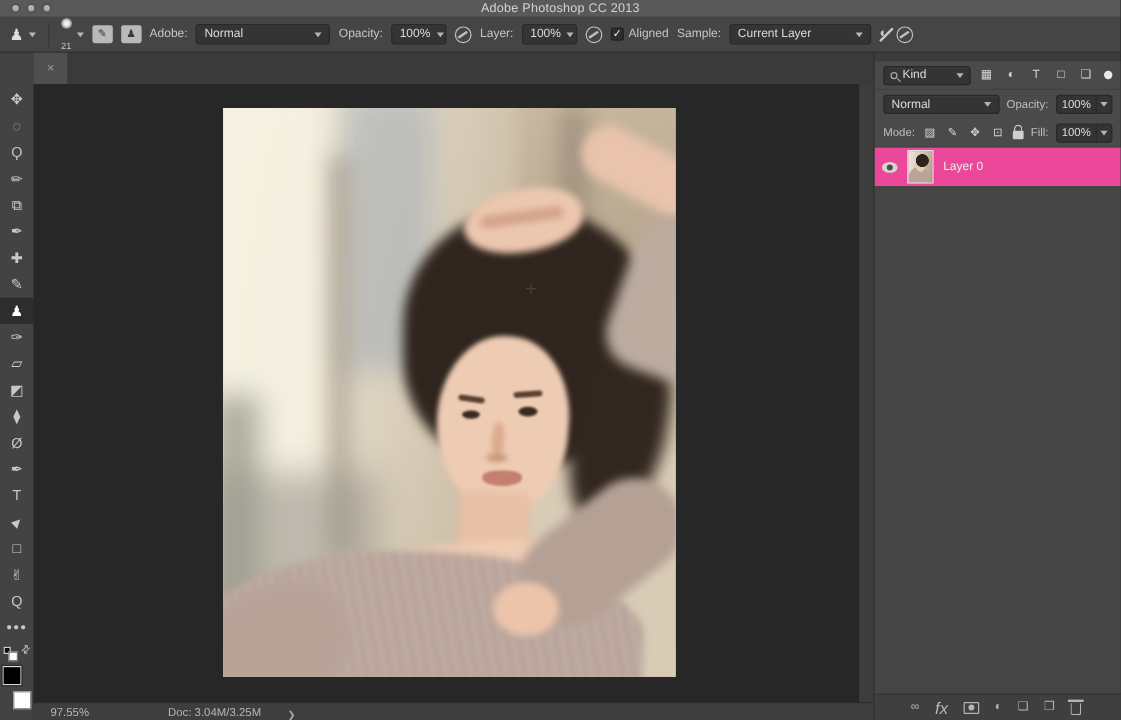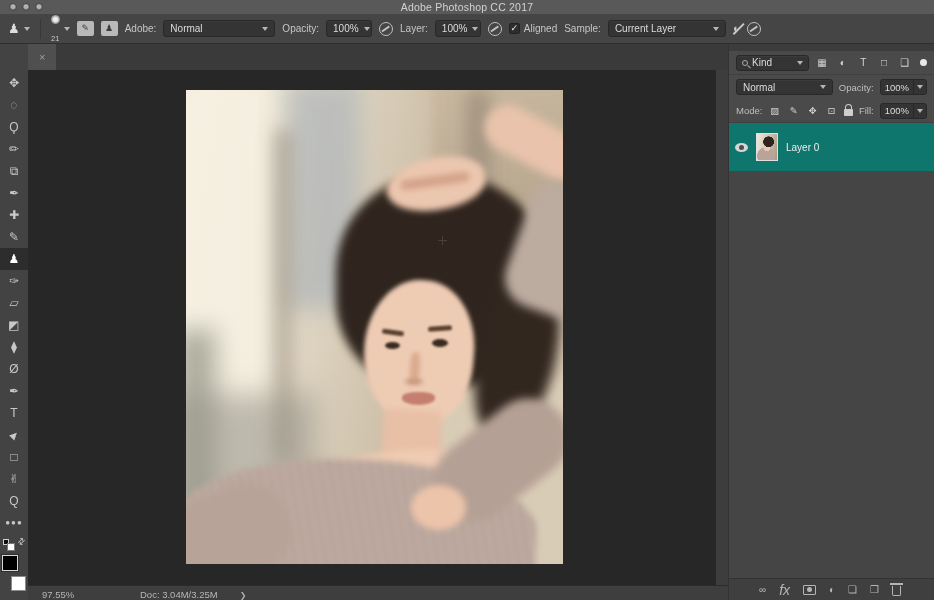--- a/index.html
+++ b/index.html
@@ -125,21 +125,21 @@
   .pin-dot{width:7px;height:7px;border-radius:50%;background:#e8e8e8;margin-left:2px;}
   .w-blend{width:118px;height:16px;}
   .pct-field{display:flex;align-items:center;height:16px;background:#343434;border:1px solid #282828;border-radius:3px;color:#dcdcdc;font-size:9.5px;}
   .pct-field .val{padding:0 4px;}
   .pct-field .cbtn{border-left:1px solid #282828;height:100%;display:flex;align-items:center;padding:0 3px;}
   .lbl-r{margin-left:auto;}
   .lock-ic-g{color:#d2d2d2;font-size:9.5px;width:13px;text-align:center;line-height:1;}
   .padlock{width:9px;height:7px;background:#cfcfcf;border-radius:1px;position:relative;margin-top:4px;}
   .padlock::before{content:"";position:absolute;top:-5px;left:1px;width:5px;height:5px;border:1.5px solid #cfcfcf;border-bottom:none;border-radius:4px 4px 0 0;}
   .layers-list{flex:1;background:#454545;min-height:0;}
-  .layer-row{height:48px;background:#0f766e;display:flex;align-items:center;gap:8px;padding:0 6px;}
+  .layer-row{height:32px;background:#ec4899;display:flex;align-items:center;gap:8px;padding:0 6px;}
   .eye-ic{width:13px;height:9px;border-radius:50%;background:#d6d6d6;position:relative;flex:none;}
   .eye-ic::after{content:"";position:absolute;left:4px;top:2px;width:5px;height:5px;border-radius:50%;background:#4c4c4c;}
   .layer-thumb{width:22px;height:28px;border:1px solid #e0e0e0;flex:none;
     background:
       radial-gradient(circle at 58% 30%,#2e241d 0 24%,rgba(46,36,29,0) 26%),
       radial-gradient(circle at 50% 52%,#eac9b1 0 20%,rgba(234,201,177,0) 22%),
       radial-gradient(circle at 45% 85%,#b9a49a 0 35%,rgba(185,164,154,0) 37%),
       linear-gradient(100deg,#f0e9da,#cdbfa9 60%,#a89784);}
   .layer-name{font-size:10px;color:#ededed;}
   .panel-bottom{height:22px;background:#3f3f3f;border-top:1px solid #333;display:flex;align-items:center;
@@ -155,21 +155,21 @@
 <body>
 
 <div class="window">
 
   <div class="titlebar">
     <div class="lights">
       <span class="light"></span>
       <span class="light"></span>
       <span class="light"></span>
     </div>
-    <div class="win-title">Adobe Photoshop CC 2017</div>
+    <div class="win-title">Adobe Photoshop CC 2013</div>
   </div>
 
   <div class="optionsbar">
     <div class="ob-group">
       <span class="tool-glyph">♟</span>
       <span class="caret"></span>
     </div>
     <div class="sep"></div>
     <div class="ob-group">
       <span class="brush-preview">

